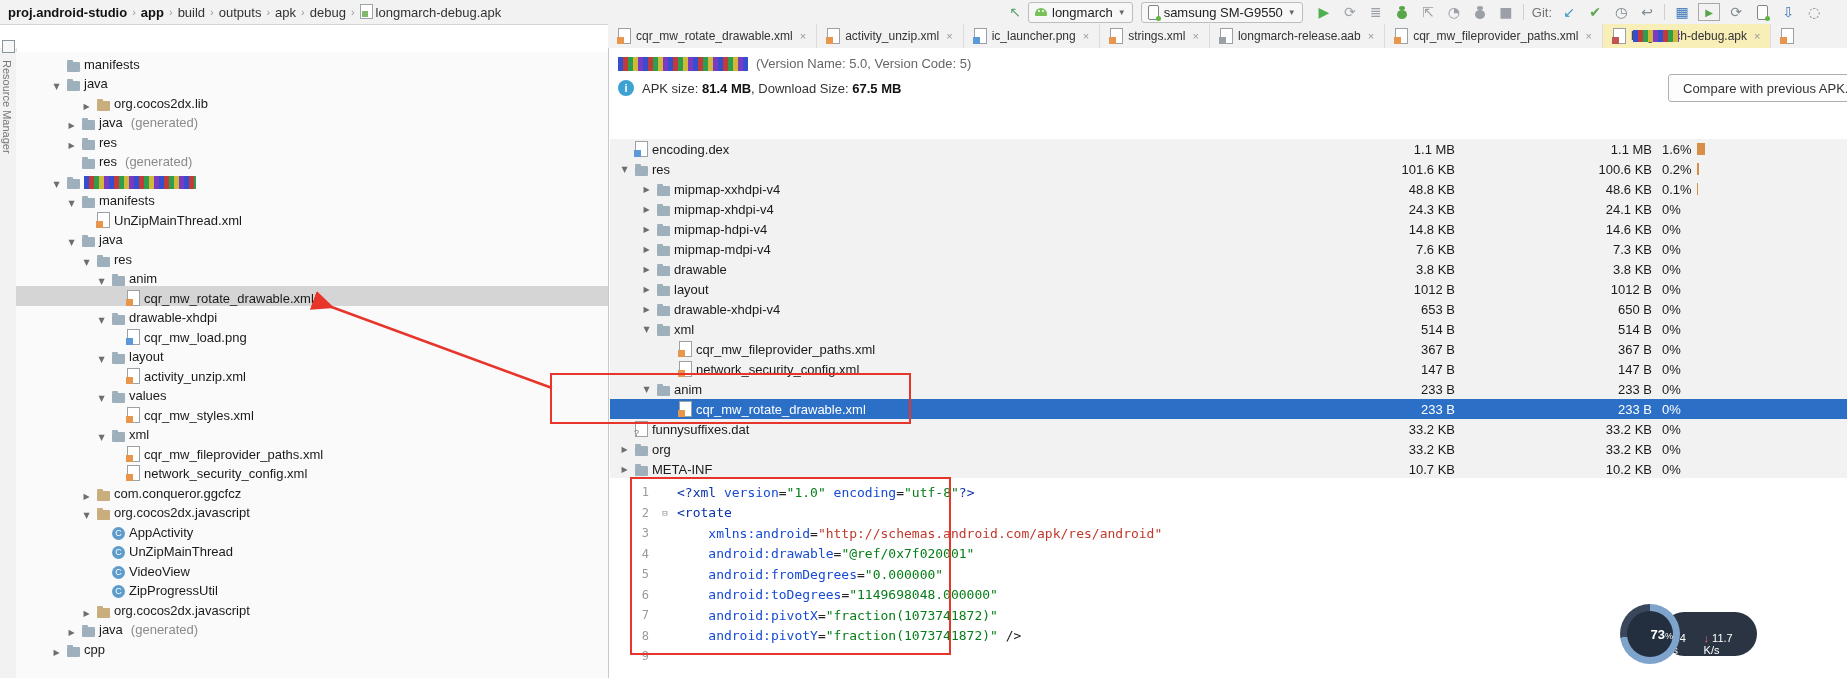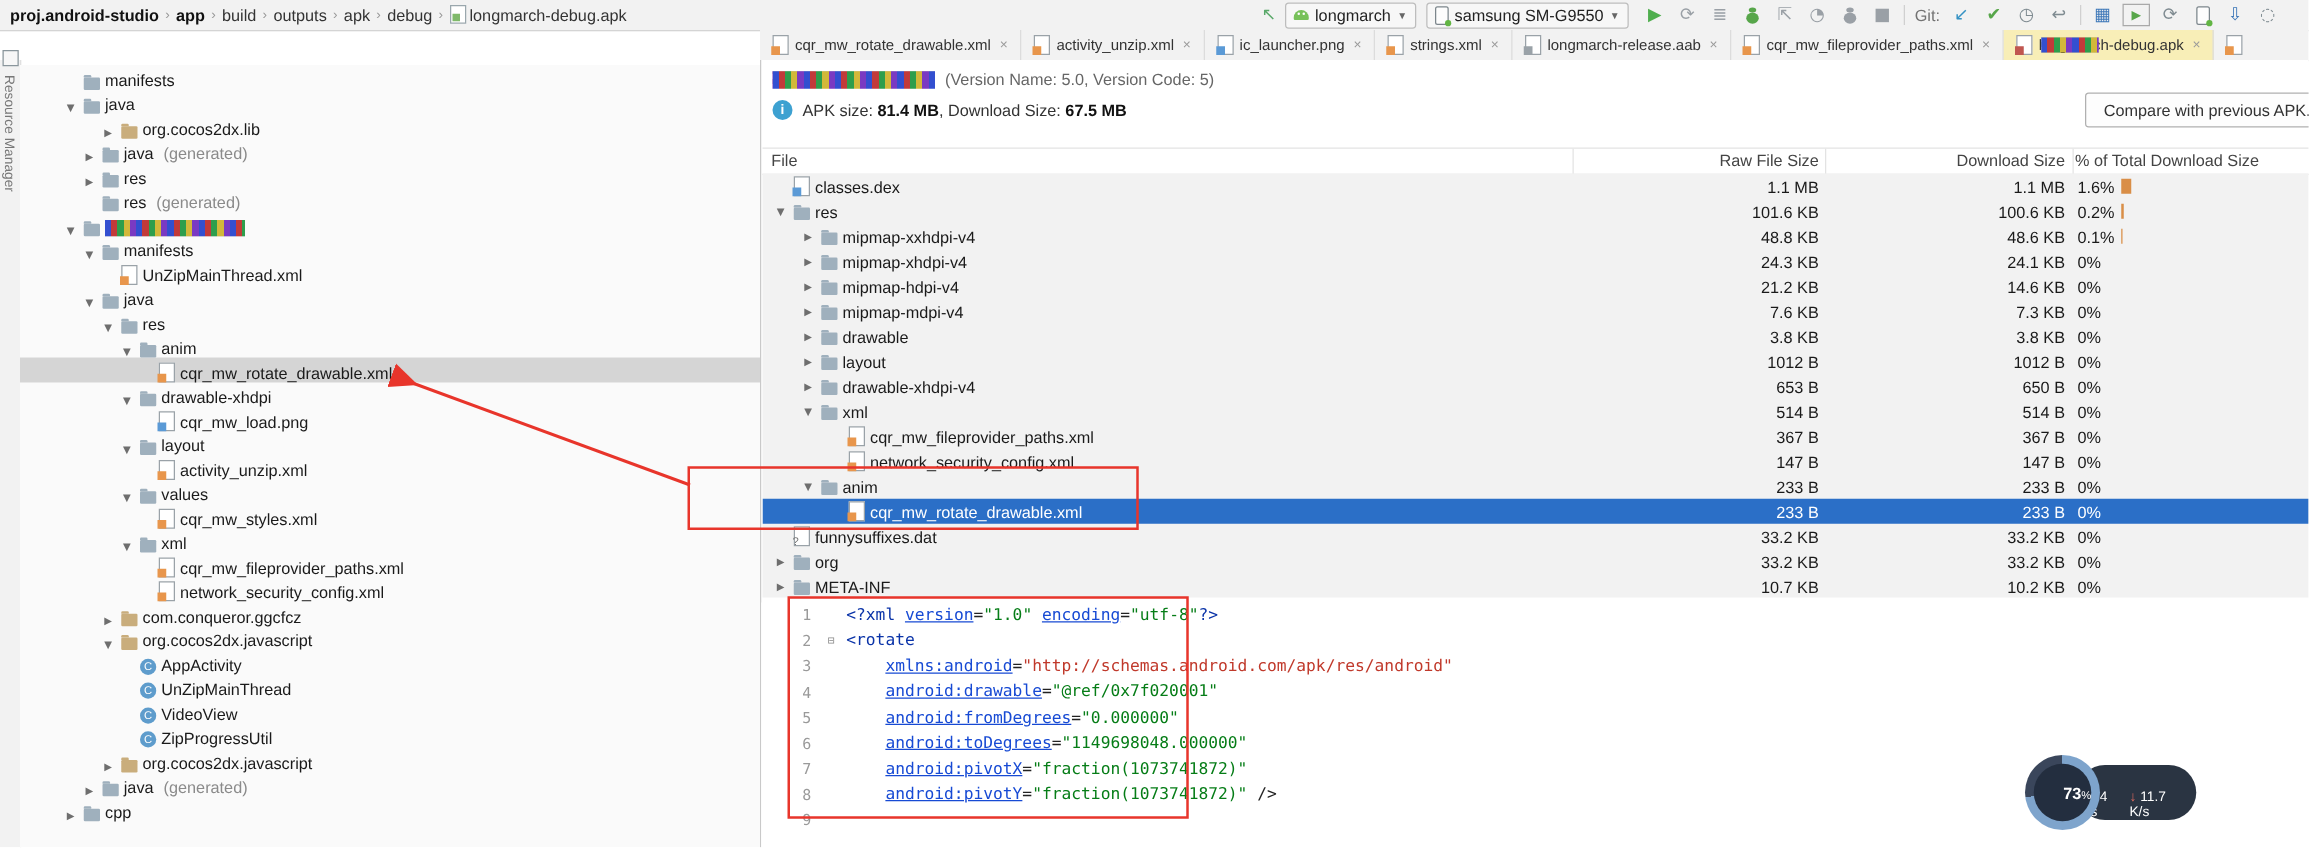--- a/index.html
+++ b/index.html
@@ -86,21 +86,21 @@
   .rrow .raw{position:absolute;left:650px;width:195px;text-align:right;}
   .rrow .dl{position:absolute;left:860px;width:182px;text-align:right;}
   .rrow .pct{position:absolute;left:1052px;display:flex;align-items:center;gap:5px;}
   .pbar{display:inline-block;height:12px;background:#d98e47;}
   
   #code{left:609px;top:482px;width:1238px;height:196px;background:#fff;}
   .cline{height:20.5px;display:flex;align-items:center;white-space:pre;font-family:"DejaVu Sans Mono",monospace;font-size:13px;}
   .lnum{width:40px;text-align:right;padding-right:8px;color:#9a9a9a;font-size:12px;flex:0 0 auto;}
   .fold{width:16px;color:#8a8a8a;font-size:9px;flex:0 0 auto;text-align:center;}
   .ctext{padding-left:4px;}
-  .c-tag{color:#0a33a8;} .c-attr{color:#174ad4;text-decoration:underline;} .c-str{color:#067d17;} .c-url{color:#c0392b;} .c-plain{color:#222;}
+  .c-tag{color:#0a33a8;} .c-attr{color:#174ad4;} .c-str{color:#067d17;} .c-url{color:#c0392b;} .c-plain{color:#222;}
   #caret-mark{left:652px;top:487px;width:14px;height:17px;background:#f5e6b8;}
   
   .redbox{border:2px solid #e8352b;pointer-events:none;}
   #box-table{left:550px;top:373px;width:357px;height:47px;}
   #box-code{left:630px;top:477px;width:317px;height:174px;}
   #arrow-svg{left:0;top:0;width:1847px;height:678px;pointer-events:none;}
   
   #net-pill{left:1662px;top:612px;width:86px;height:44px;background:#2a3442;border-radius:22px;color:#fff;font-size:11px;
       display:flex;flex-direction:row;justify-content:center;align-items:flex-end;padding-right:9px;gap:2px;}
   #net-pill .up{color:#6fcf7e;} #net-pill .dn{color:#e06a5f;}
@@ -383,34 +383,25 @@
 
   <div class="abs" id="editor"></div>
   <div class="abs mosaic" id="pkg-mosaic"></div>
   <div class="abs" id="pkg-version">(Version Name: 5.0, Version Code: 5)</div>
   <div class="abs" id="info-ic">i</div>
   <div class="abs" id="info-line">
     <span>APK size: </span><b>81.4 MB</b><span>, Download Size: </span><b>67.5 MB</b>
   </div>
   <div class="abs" id="compare-btn">Compare with previous APK..</div>
 
-  <div class="abs" id="thead">
-    <span id="th-file">File</span>
-    <span id="th-raw">Raw File Size</span>
-    <span id="th-dl">Download Size</span>
-    <span id="th-pct">% of Total Download Size</span>
-    <span class="hsep" style="left:648px;"></span>
-      <span class="hsep" style="left:850px;"></span>
-      <span class="hsep" style="left:1048px;"></span>
-  </div>
   <div class="abs" id="tbody">
       <div class="rrow" style="padding-left: 8px;">
         <span class="arr"></span>
         <span class="fic dex"></span>
-        <span>classes.dex</span>
+        <span>encoding.dex</span>
         <span class="raw">1.1 MB</span>
         <span class="dl">1.1 MB</span>
         <span class="pct">
           <span>1.6%</span>
           <span class="pbar" style="width: 8px;"></span>
         </span>
       </div>
       <div class="rrow" style="padding-left: 8px;">
         <span class="arr">▼</span>
         <span class="folder"></span>
@@ -440,21 +431,21 @@
         <span class="raw">24.3 KB</span>
         <span class="dl">24.1 KB</span>
         <span class="pct">
           <span>0%</span>
         </span>
       </div>
       <div class="rrow" style="padding-left: 30px;">
         <span class="arr">▶</span>
         <span class="folder"></span>
         <span>mipmap-hdpi-v4</span>
-        <span class="raw">21.2 KB</span>
+        <span class="raw">14.8 KB</span>
         <span class="dl">14.6 KB</span>
         <span class="pct">
           <span>0%</span>
         </span>
       </div>
       <div class="rrow" style="padding-left: 30px;">
         <span class="arr">▶</span>
         <span class="folder"></span>
         <span>mipmap-mdpi-v4</span>
         <span class="raw">7.6 KB</span>

